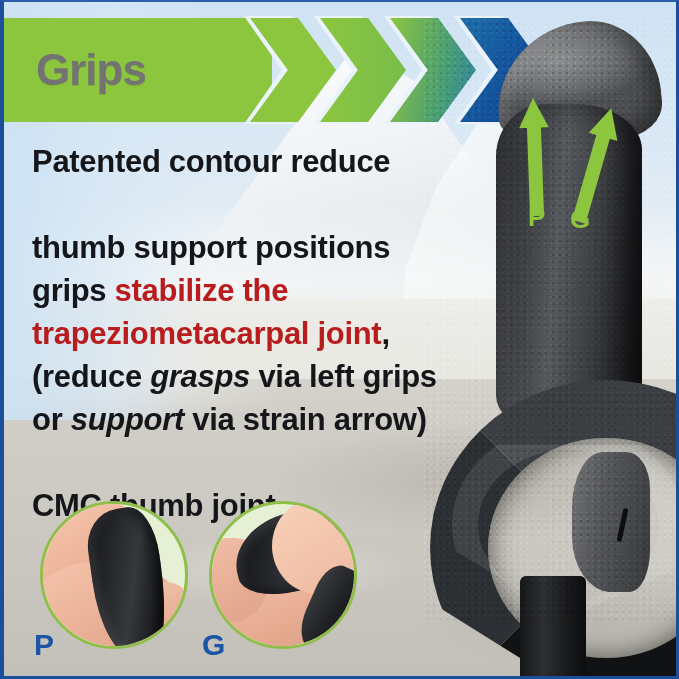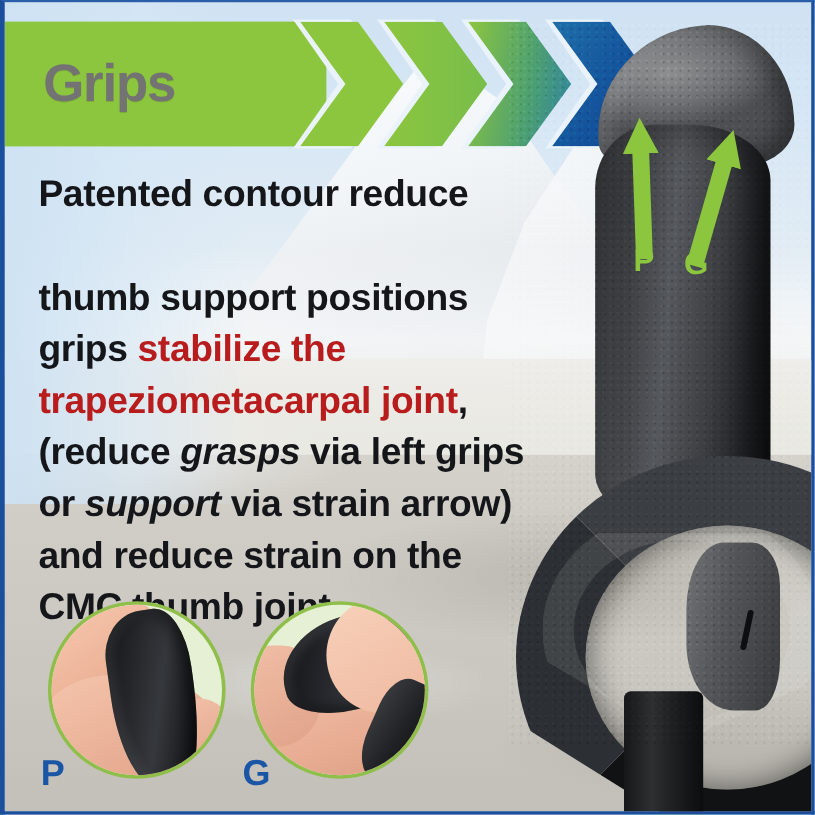--- a/index.html
+++ b/index.html
@@ -281,21 +281,21 @@
   </div>
 
   <div class="copy">
     <span>Patented contour reduce</span><br>
     <br>
     <span>thumb support positions</span><br>
     <span>grips </span><span class="hl">stabilize the</span><br>
     <span class="hl">trapeziometacarpal joint</span><span>,</span><br>
     <span>(reduce </span><span class="it">grasps</span><span> via left grips</span><br>
     <span>or </span><span class="it">support</span><span> via strain arrow)</span><br>
-    <span>and reduce strain on the</span><br>
+    <br>
     <span>CMC thumb joint.</span>
   </div>
 
   <div class="cane">
     <div class="grip-top"></div>
     <div class="grip-shaft"></div>
     <div class="grip-hook"></div>
     <div class="hook-sheen"></div>
     <div class="grip-collar"></div>
     <div class="grip-slot"></div>

